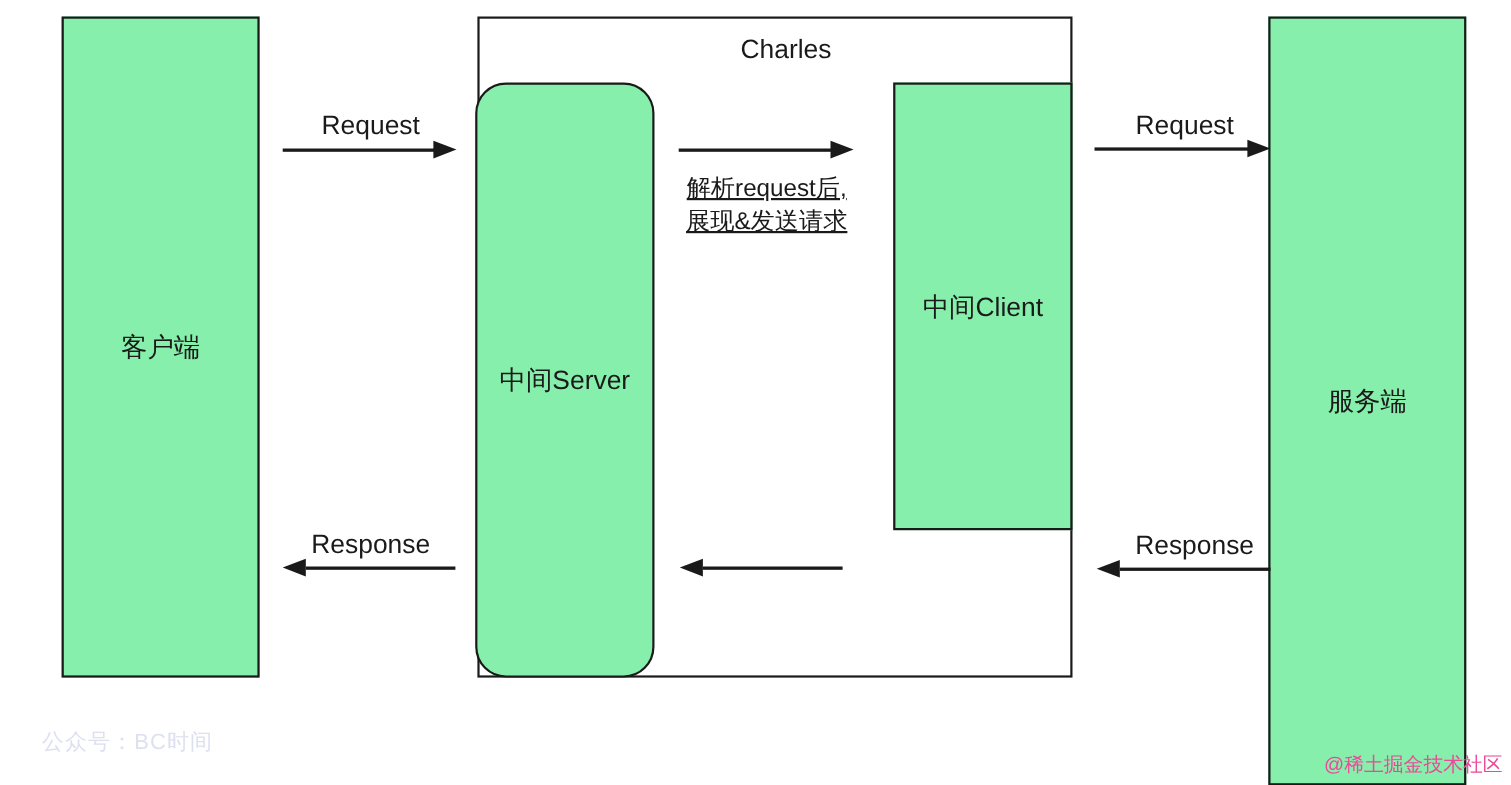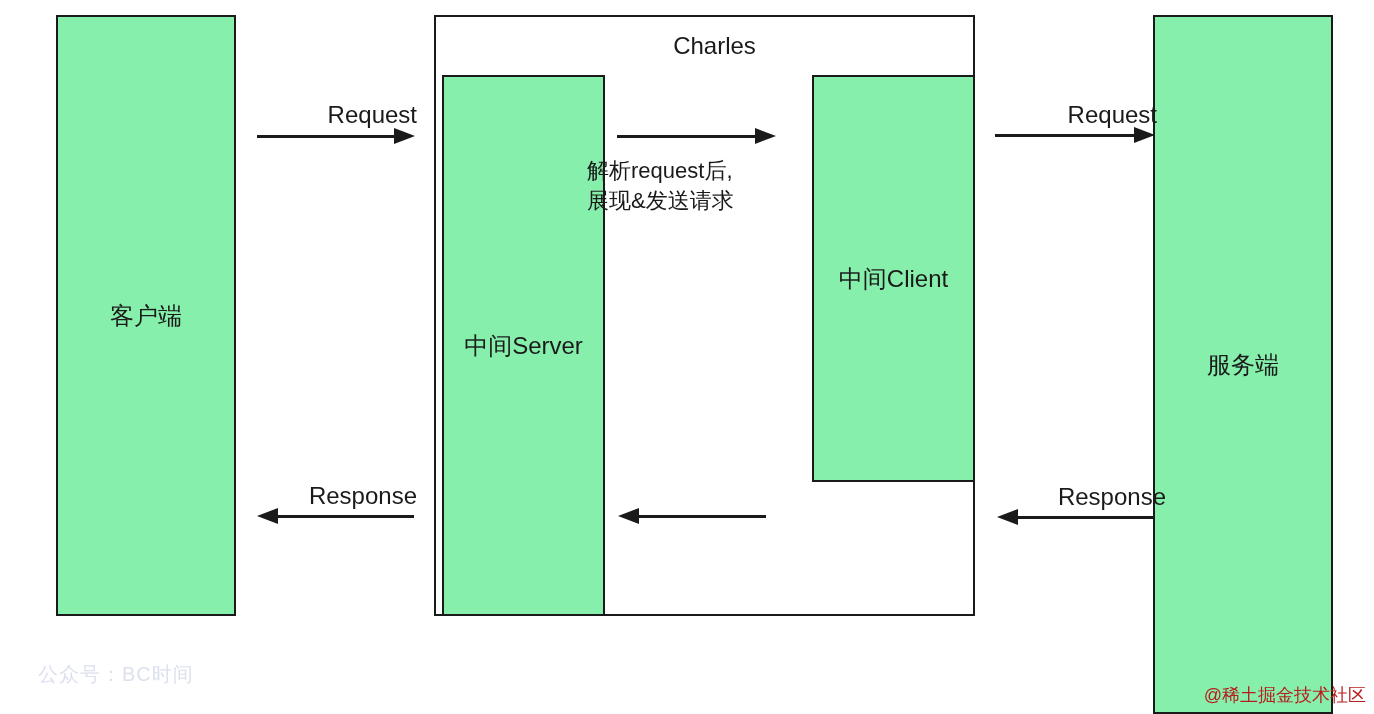--- a/index.html
+++ b/index.html
@@ -35,67 +35,68 @@
     display: block;
   }
   .charles-header {
     height: 58px;
     display: flex;
     align-items: center;
     justify-content: center;
     font-size: 24px;
     margin-left: 20px;
   }
-  .box-mid-server { left: 442px; top: 75px; width: 163px; height: 541px; }
+  .box-mid-server { left: 432px; top: 75px; width: 163px; height: 541px; border-radius: 28px; }
   .box-mid-client { left: 812px; top: 75px; width: 163px; height: 407px; }
 
   .arrow-line {
     position: absolute;
     height: 3px;
     background: #1a1a1a;
   }
   .arrow-head {
     position: absolute;
     width: 0;
     height: 0;
     border-top: 8px solid transparent;
     border-bottom: 8px solid transparent;
   }
   .arrow-head.right { border-left: 21px solid #1a1a1a; }
   .arrow-head.left  { border-right: 21px solid #1a1a1a; }
 
   .flow-label {
     position: absolute;
     font-size: 24px;
-    text-align: right;
+    text-align: center;
     white-space: nowrap;
   }
   .flow-note {
     position: absolute;
     font-size: 22px;
     line-height: 30px;
-    text-align: left;
+    text-align: center;
     white-space: nowrap;
+    text-decoration: underline;
   }
 
   .watermark-left {
     position: absolute;
     left: 38px;
     top: 661px;
     font-size: 20px;
     color: #dde1ef;
     letter-spacing: 1px;
     white-space: nowrap;
   }
   .watermark-right {
     position: absolute;
     right: 8px;
     top: 683px;
     font-size: 18px;
-    color: #b91c1c;
+    color: #ec4899;
     white-space: nowrap;
   }
 </style>
 </head>
 <body>
 
 <div class="canvas">
 
   <div class="box box-charles">
     <div class="charles-header">

